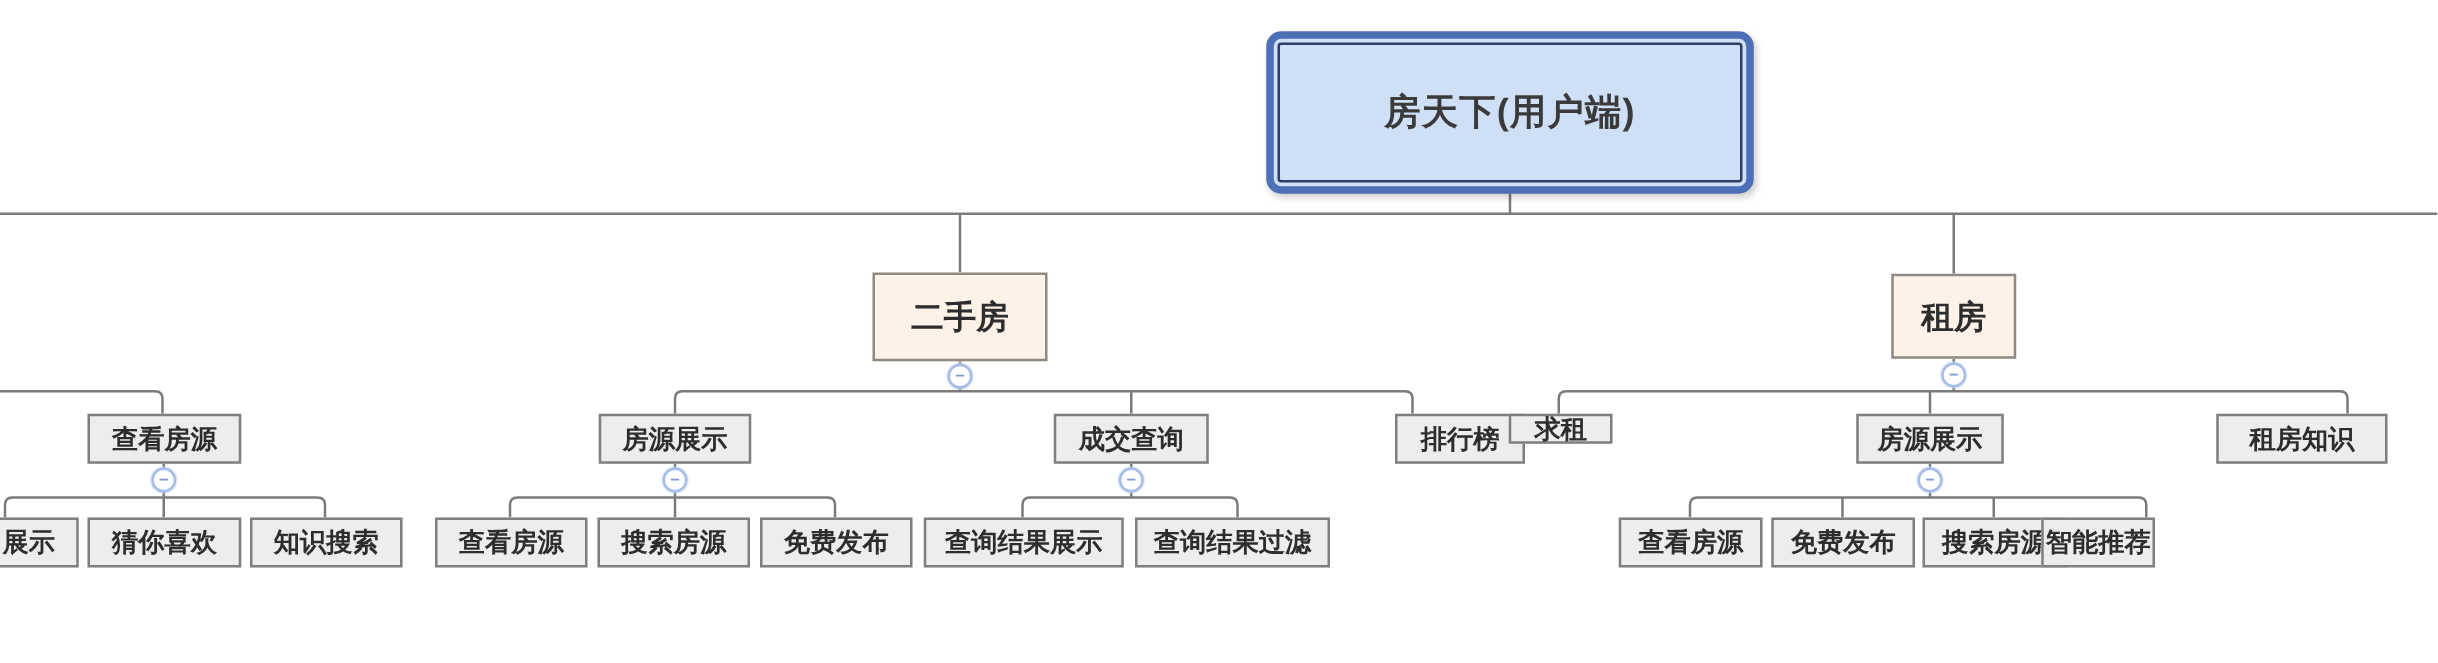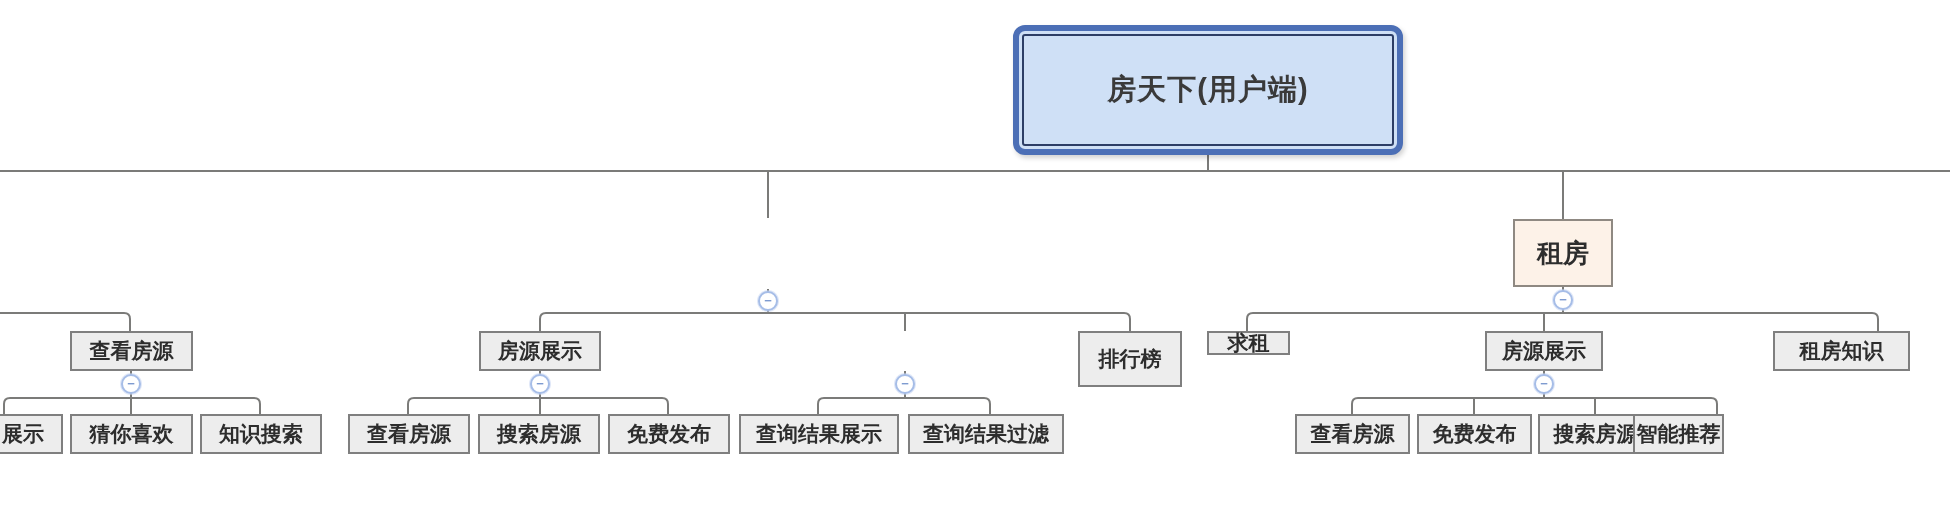--- a/index.html
+++ b/index.html
@@ -57,25 +57,27 @@
       M1352 414 V404 Q1352 398 1358 398 H1711 Q1717 398 1717 404 V414
       M1474 398 V414
       M1595 398 V414"></path>
   </svg>
 
   <div class="root-node">
     <div class="root-inner"></div>
     <span class="root-label">房天下(用户端)</span>
   </div>
 
+  <div class="node lvl2" style="left:698px;top:218px;width:140px;height:71px">二手房</div>
   <div class="node lvl2" style="left:1513px;top:219px;width:100px;height:68px">租房</div>
 
   <div class="node lvl34" style="left:70px;top:331px;width:123px;height:40px">查看房源</div>
   <div class="node lvl34" style="left:479px;top:331px;width:122px;height:40px">房源展示</div>
-  <div class="node lvl34" style="left:1078px;top:331px;width:104px;height:56px">排行榜</div>
+  <div class="node lvl34" style="left:843px;top:331px;width:124px;height:40px">成交查询</div>
+  <div class="node lvl34" style="left:1116px;top:331px;width:104px;height:40px">排行榜</div>
   <div class="node lvl34" style="left:1207px;top:331px;width:83px;height:24px">求租</div>
   <div class="node lvl34" style="left:1485px;top:331px;width:118px;height:40px">房源展示</div>
   <div class="node lvl34" style="left:1773px;top:331px;width:137px;height:40px">租房知识</div>
 
   <div class="node lvl34 partial" style="left:-61px;top:414px;width:124px;height:40px">展示</div>
   <div class="node lvl34" style="left:70px;top:414px;width:123px;height:40px">猜你喜欢</div>
   <div class="node lvl34" style="left:200px;top:414px;width:122px;height:40px">知识搜索</div>
   <div class="node lvl34" style="left:348px;top:414px;width:122px;height:40px">查看房源</div>
   <div class="node lvl34" style="left:478px;top:414px;width:122px;height:40px">搜索房源</div>
   <div class="node lvl34" style="left:608px;top:414px;width:122px;height:40px">免费发布</div>

